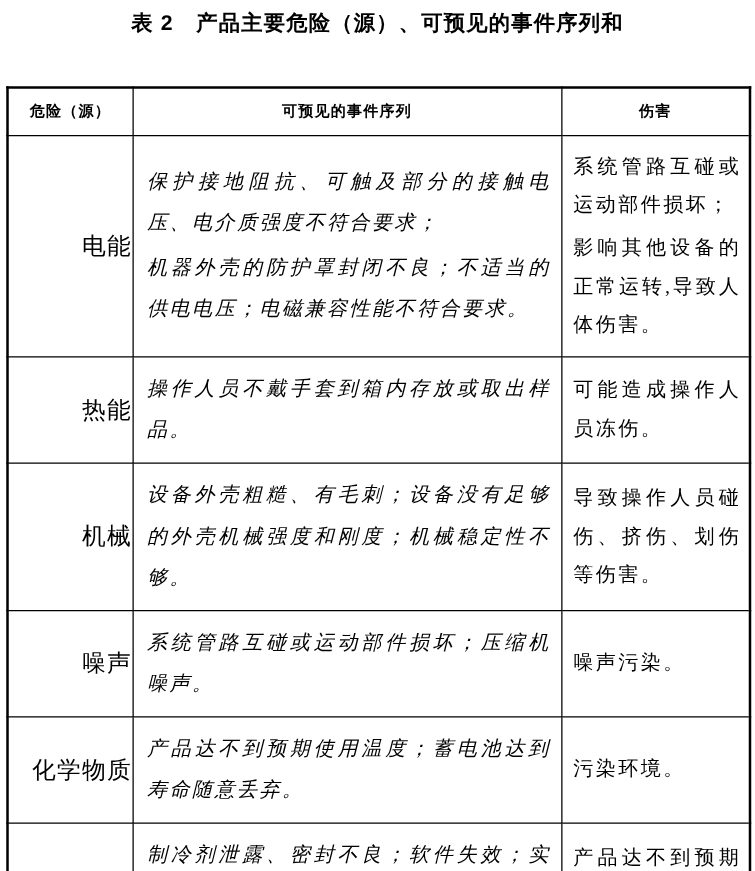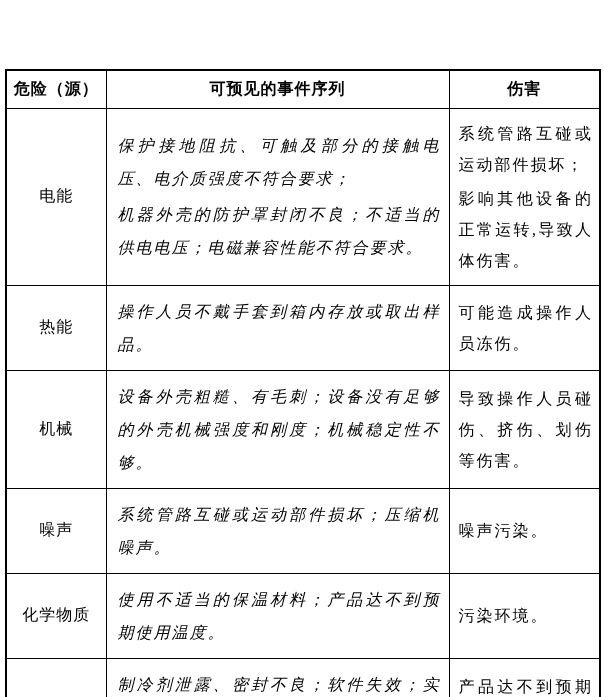--- a/index.html
+++ b/index.html
@@ -39,27 +39,27 @@
   .hazard-table th,
   .hazard-table td {
     border: 1px solid #000000;
     vertical-align: middle;
     padding: 0;
   }
   .hazard-table thead tr { height: 38px; }
   .hazard-table th {
     font-family: "Liberation Sans", "DejaVu Sans", sans-serif;
     font-weight: 700;
-    font-size: 16px;
+    font-size: 12px;
     letter-spacing: 1px;
     text-align: center;
   }
   td.hazard-cell {
-    text-align: center;
-    font-size: 16px;
+    text-align: right;
+    font-size: 19px;
     letter-spacing: 1px;
   }
   td.events-cell {
     padding: 6px 8px 6px 11px;
     font-size: 16px;
     letter-spacing: 2px;
     text-align: justify;
     font-style: italic;
   }
   td.harms-cell {
@@ -81,20 +81,21 @@
   tr.row-jixie  { height: 100px; }
   tr.row-zao    { height: 69px; }
   tr.row-huaxue { height: 76px; }
   tr.row-gong   { height: 98px; }
 </style>
 </head>
 <body>
 
 <div class="page">
 
+  <div class="caption caption-line1">表 2　产品主要危险（源）、可预见的事件序列和</div>
 
   <table class="hazard-table">
     <colgroup>
       <col style="width:100px">
       <col style="width:343px">
       <col style="width:151px">
     </colgroup>
     <thead>
       <tr>
         <th>危险（源）</th>
@@ -137,21 +138,21 @@
         <td class="events-cell">
           <p>系统管路互碰或运动部件损坏；压缩机噪声。</p>
         </td>
         <td class="harms-cell">
           <p>噪声污染。</p>
         </td>
       </tr>
       <tr class="row-huaxue">
         <td class="hazard-cell">化学物质</td>
         <td class="events-cell">
-          <p>使用不适当的保温材料；产品达不到预期使用温度。</p>
+          <p>产品达不到预期使用温度；蓄电池达到寿命随意丢弃。</p>
         </td>
         <td class="harms-cell">
           <p>污染环境。</p>
         </td>
       </tr>
       <tr class="row-gong">
         <td class="hazard-cell">功能</td>
         <td class="events-cell">
           <p>制冷剂泄露、密封不良；软件失效；实际储存温度与显示板温度不符、故障提示异常。</p>
         </td>

